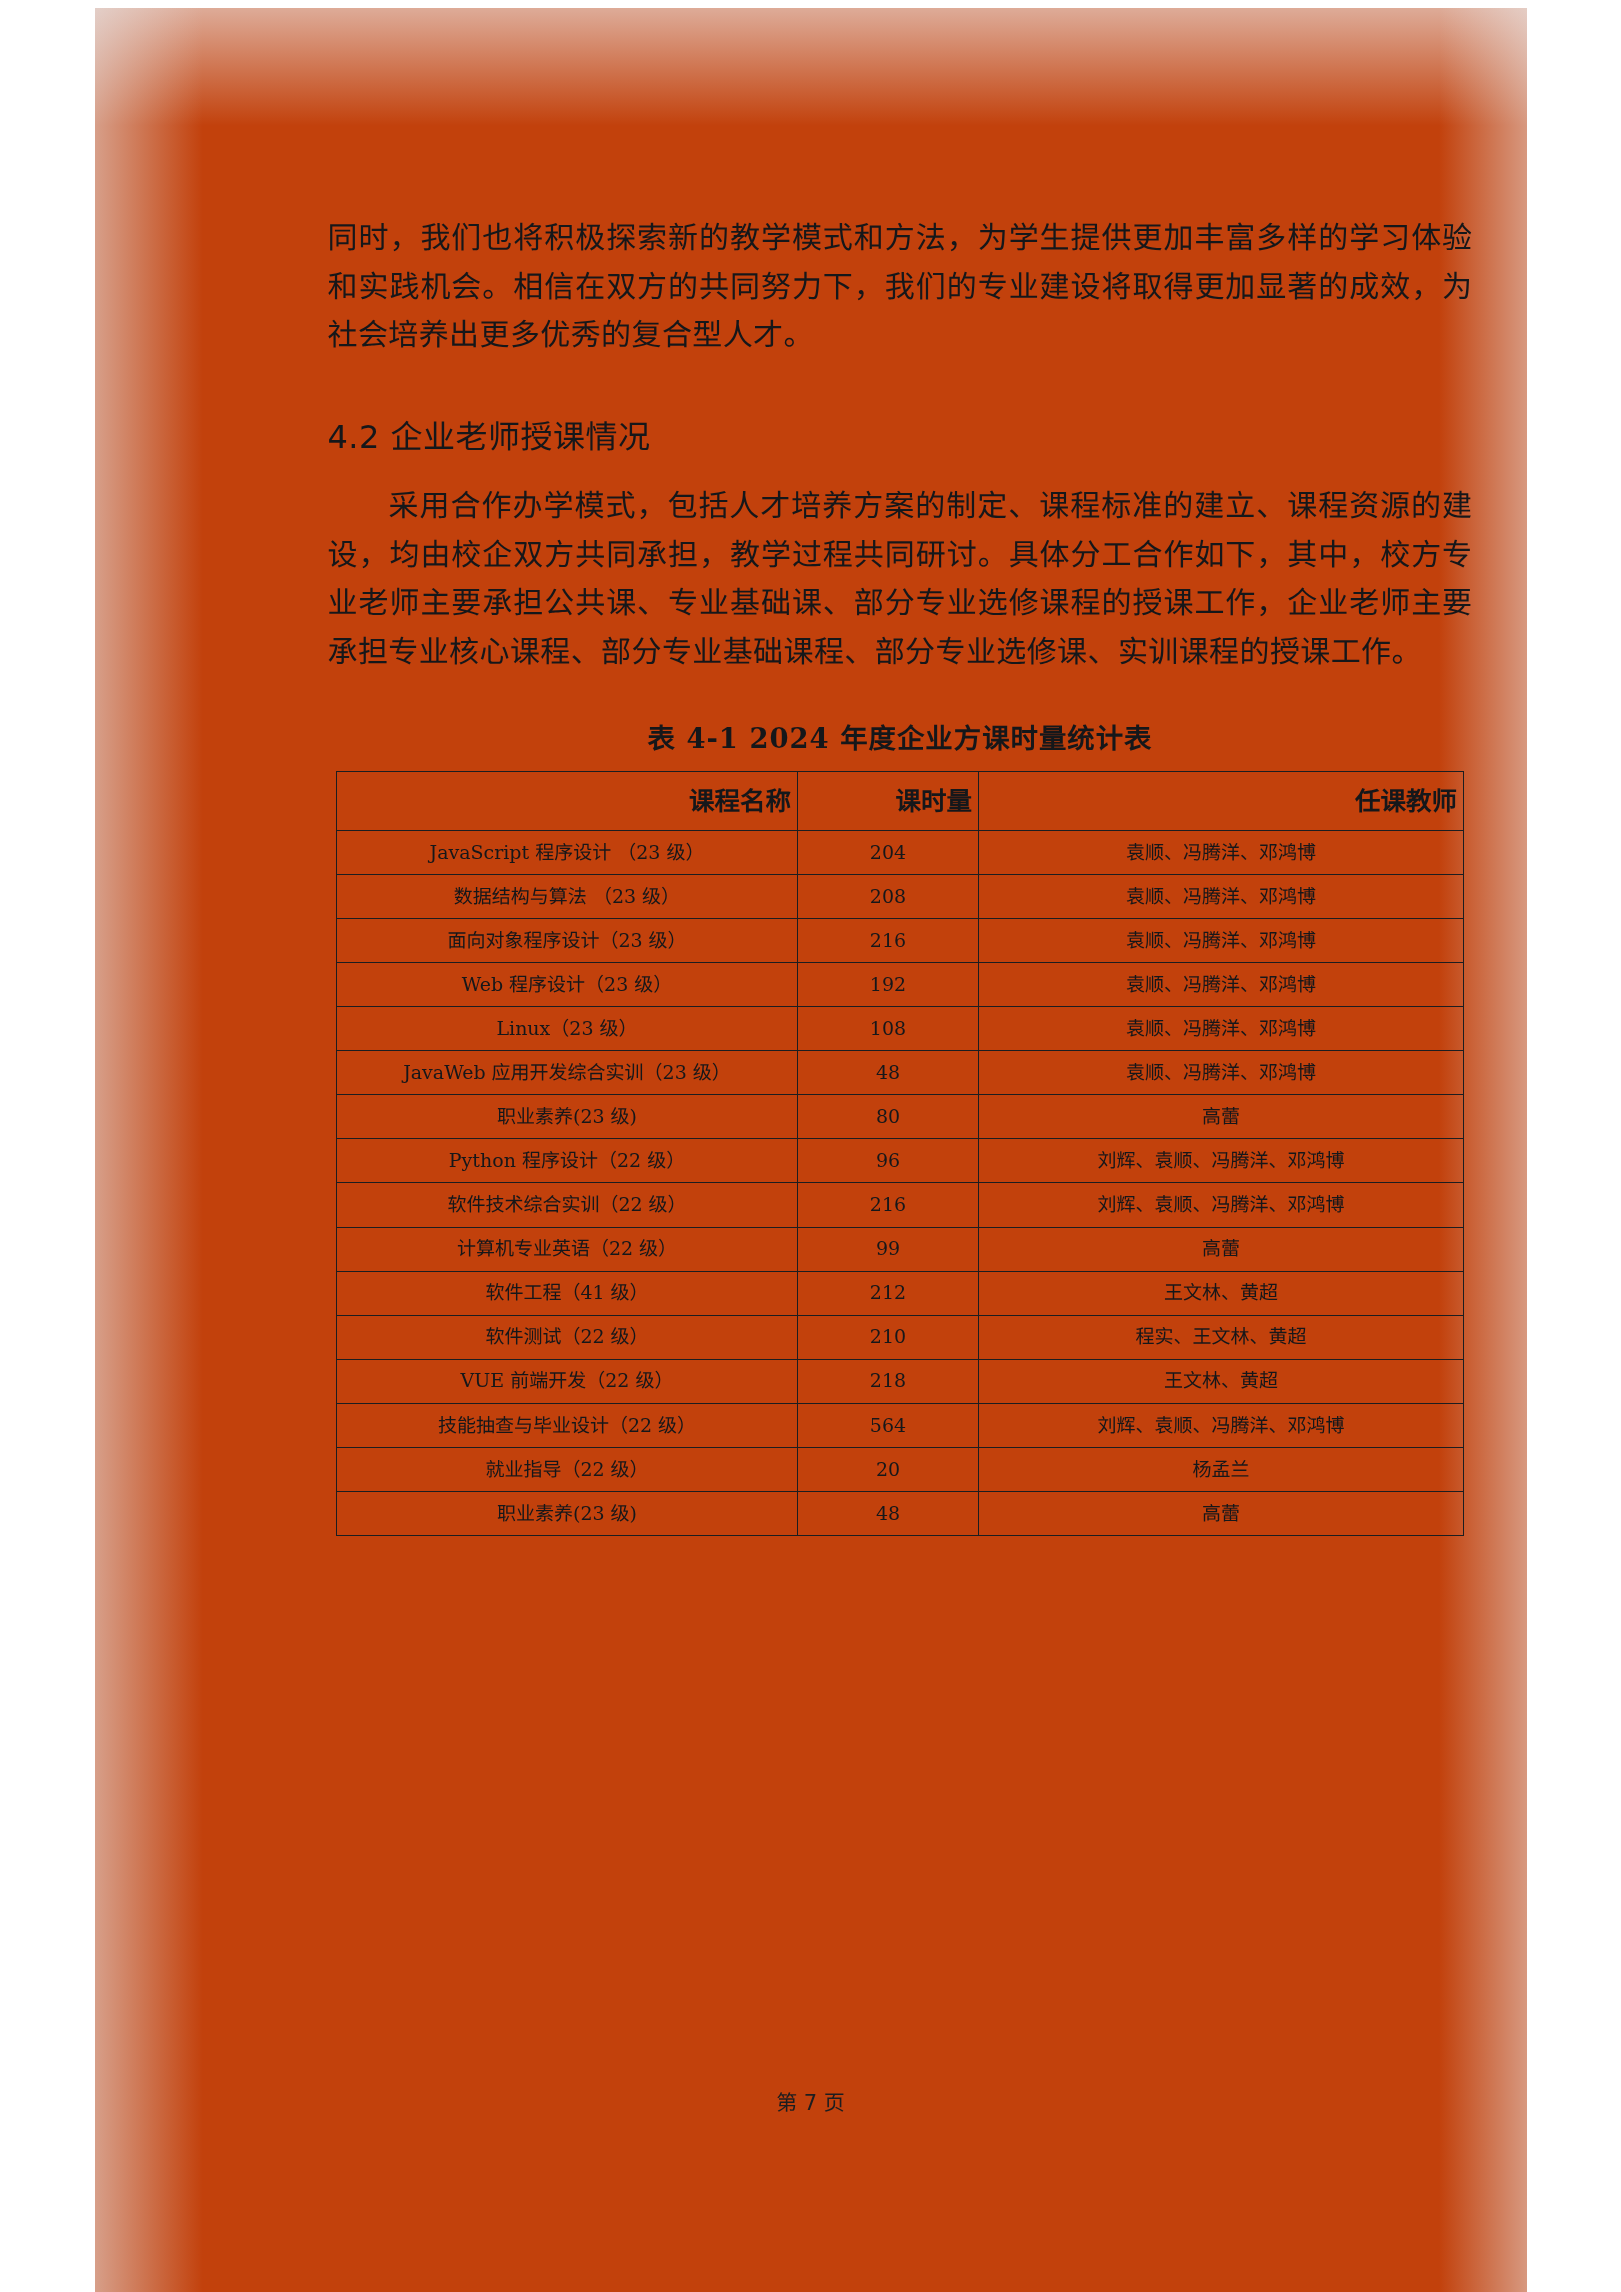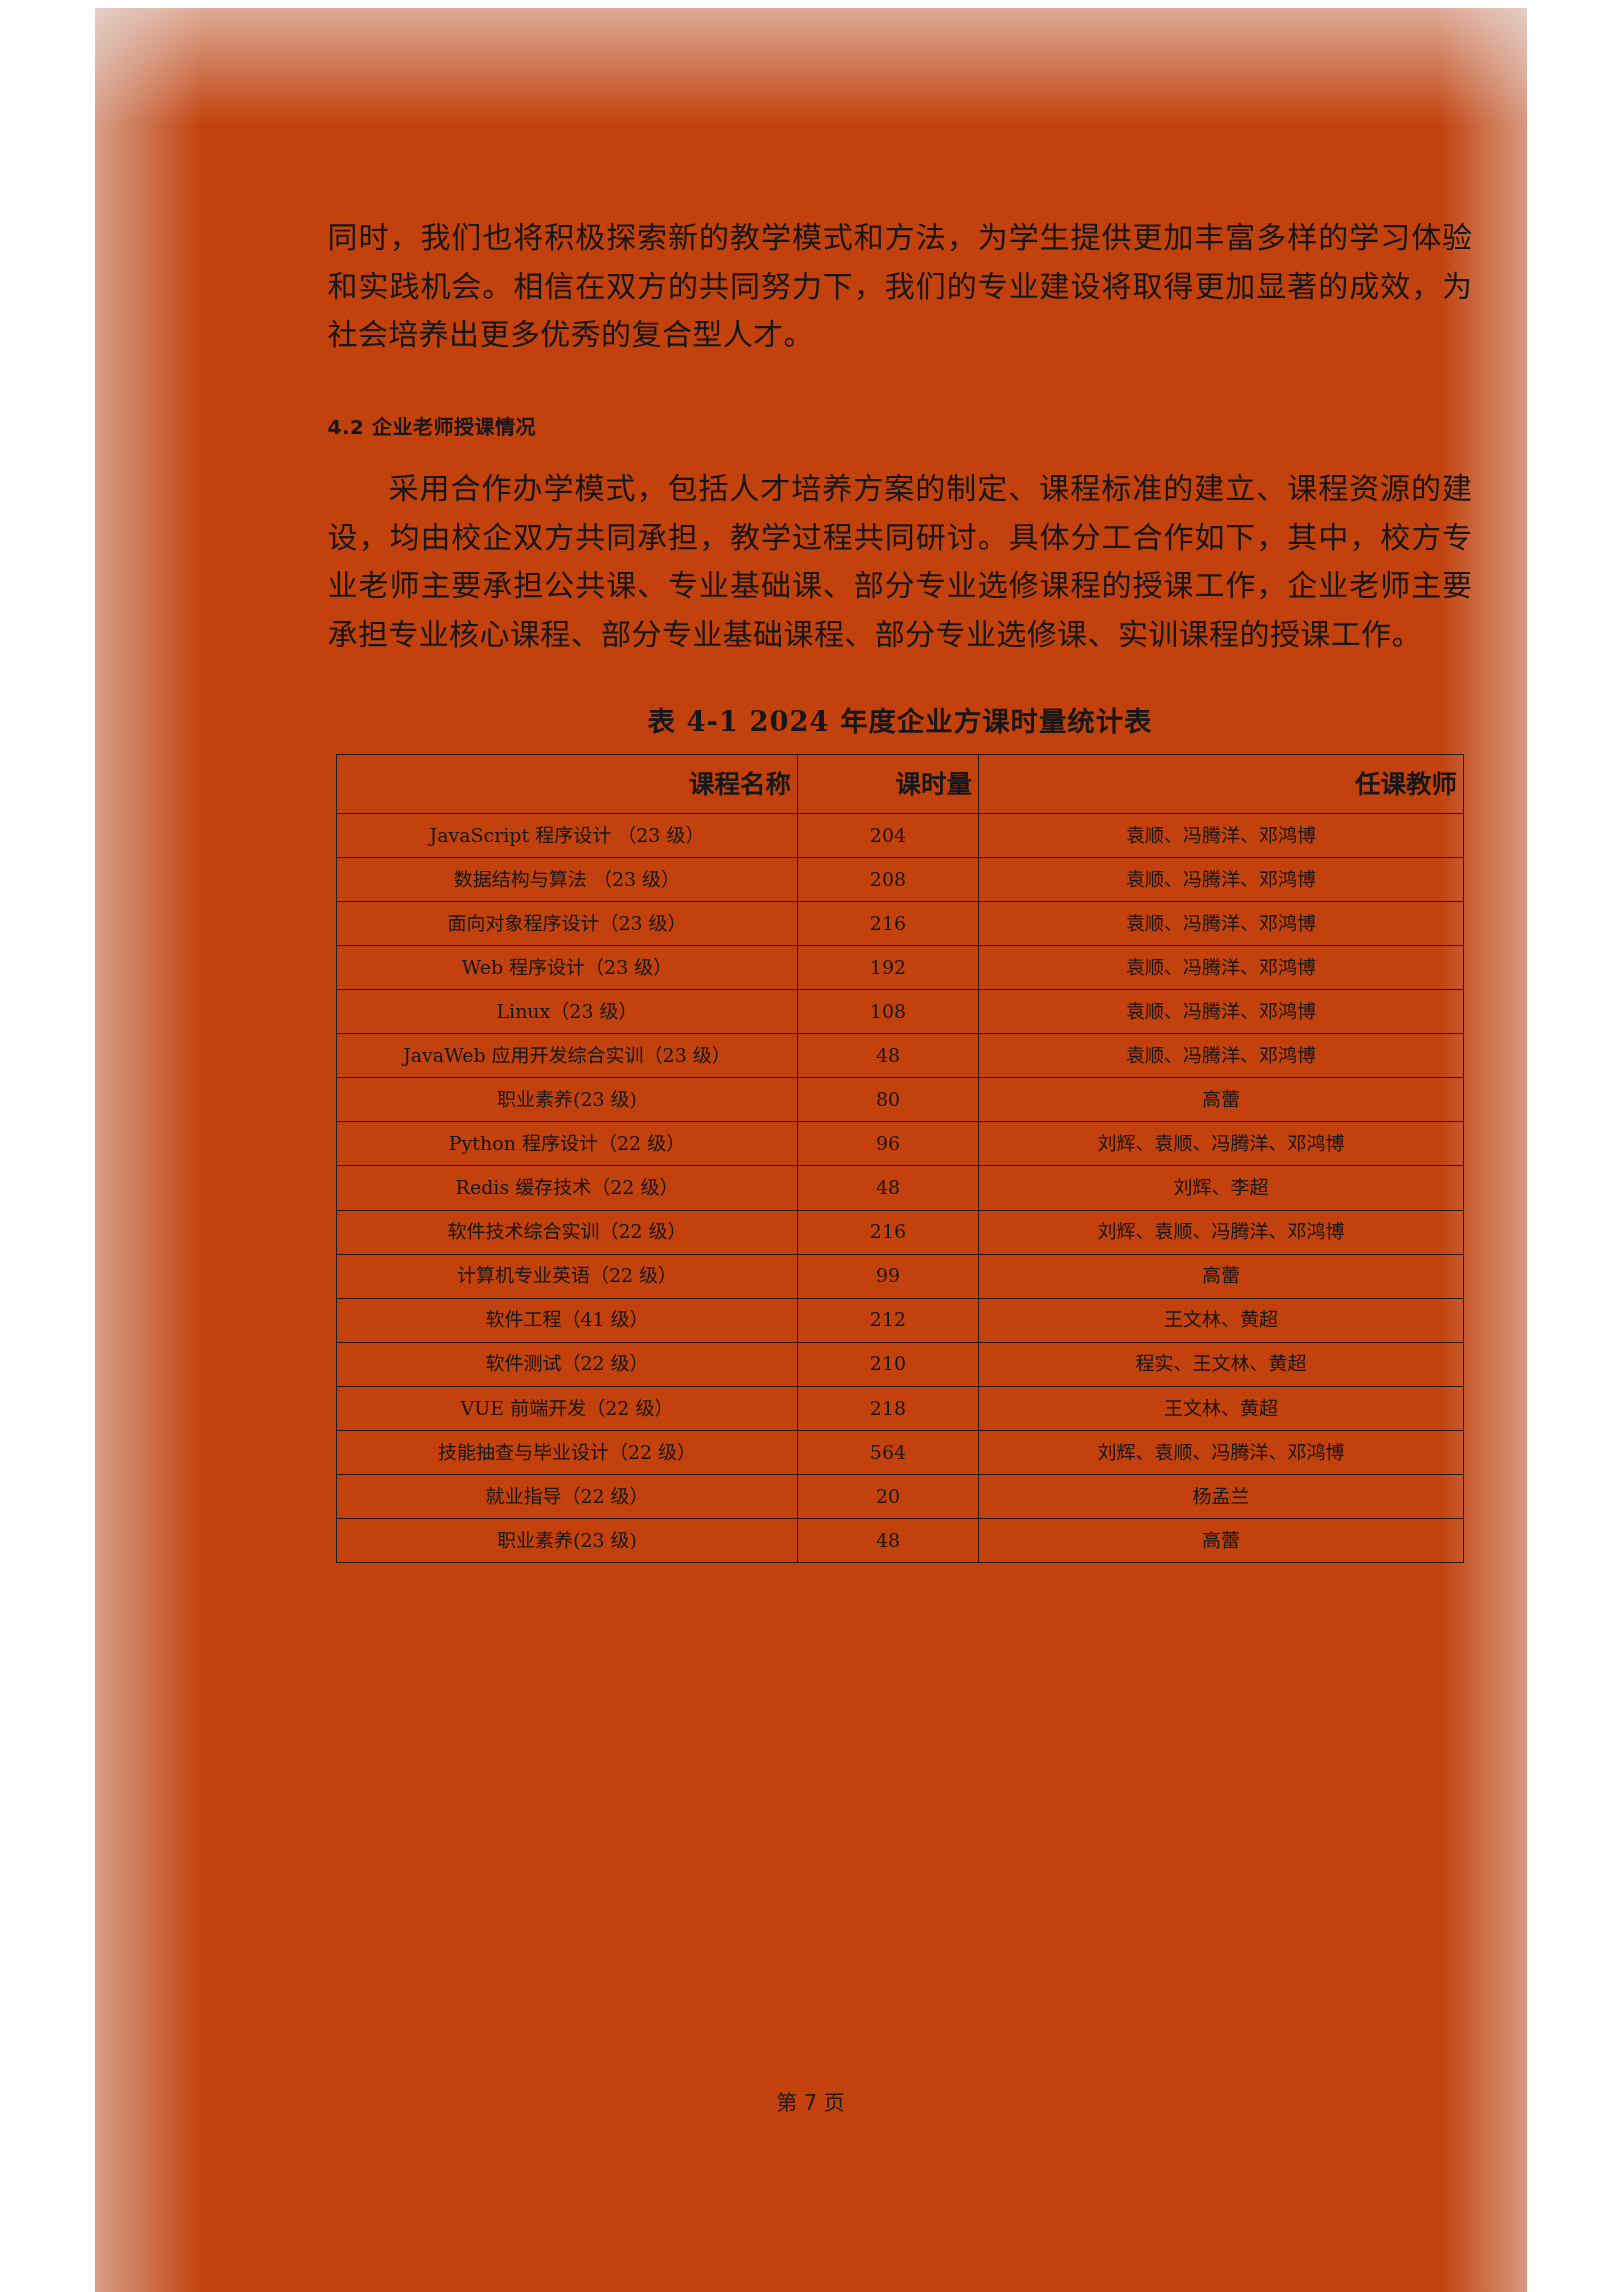--- a/index.html
+++ b/index.html
@@ -40,22 +40,22 @@
     line-height: 1.62;
     text-align: justify;
     text-justify: inter-ideograph;
     letter-spacing: 0.4px;
   }
   p.indent {
     text-indent: 61px;
   }
   h2.section-heading {
     font-family: "DejaVu Sans", "Liberation Sans", sans-serif;
-    font-size: 20px;
-    font-weight: bold;
+    font-size: 32px;
+    font-weight: normal;
     margin: 51px 0 25.5px 0;
     letter-spacing: 0.5px;
   }
   .table-caption {
     text-align: center;
     font-size: 27.4px;
     font-weight: bold;
     margin: 39px 0 15.7px 0;
     letter-spacing: 1px;
   }
@@ -158,25 +158,20 @@
           <td>职业素养(23 级)</td>
           <td>80</td>
           <td>高蕾</td>
         </tr>
         <tr>
           <td>Python 程序设计（22 级）</td>
           <td>96</td>
           <td>刘辉、袁顺、冯腾洋、邓鸿博</td>
         </tr>
         <tr>
-          <td>Redis 缓存技术（22 级）</td>
-          <td>48</td>
-          <td>刘辉、李超</td>
-        </tr>
-        <tr>
           <td>软件技术综合实训（22 级）</td>
           <td>216</td>
           <td>刘辉、袁顺、冯腾洋、邓鸿博</td>
         </tr>
         <tr>
           <td>计算机专业英语（22 级）</td>
           <td>99</td>
           <td>高蕾</td>
         </tr>
         <tr>

